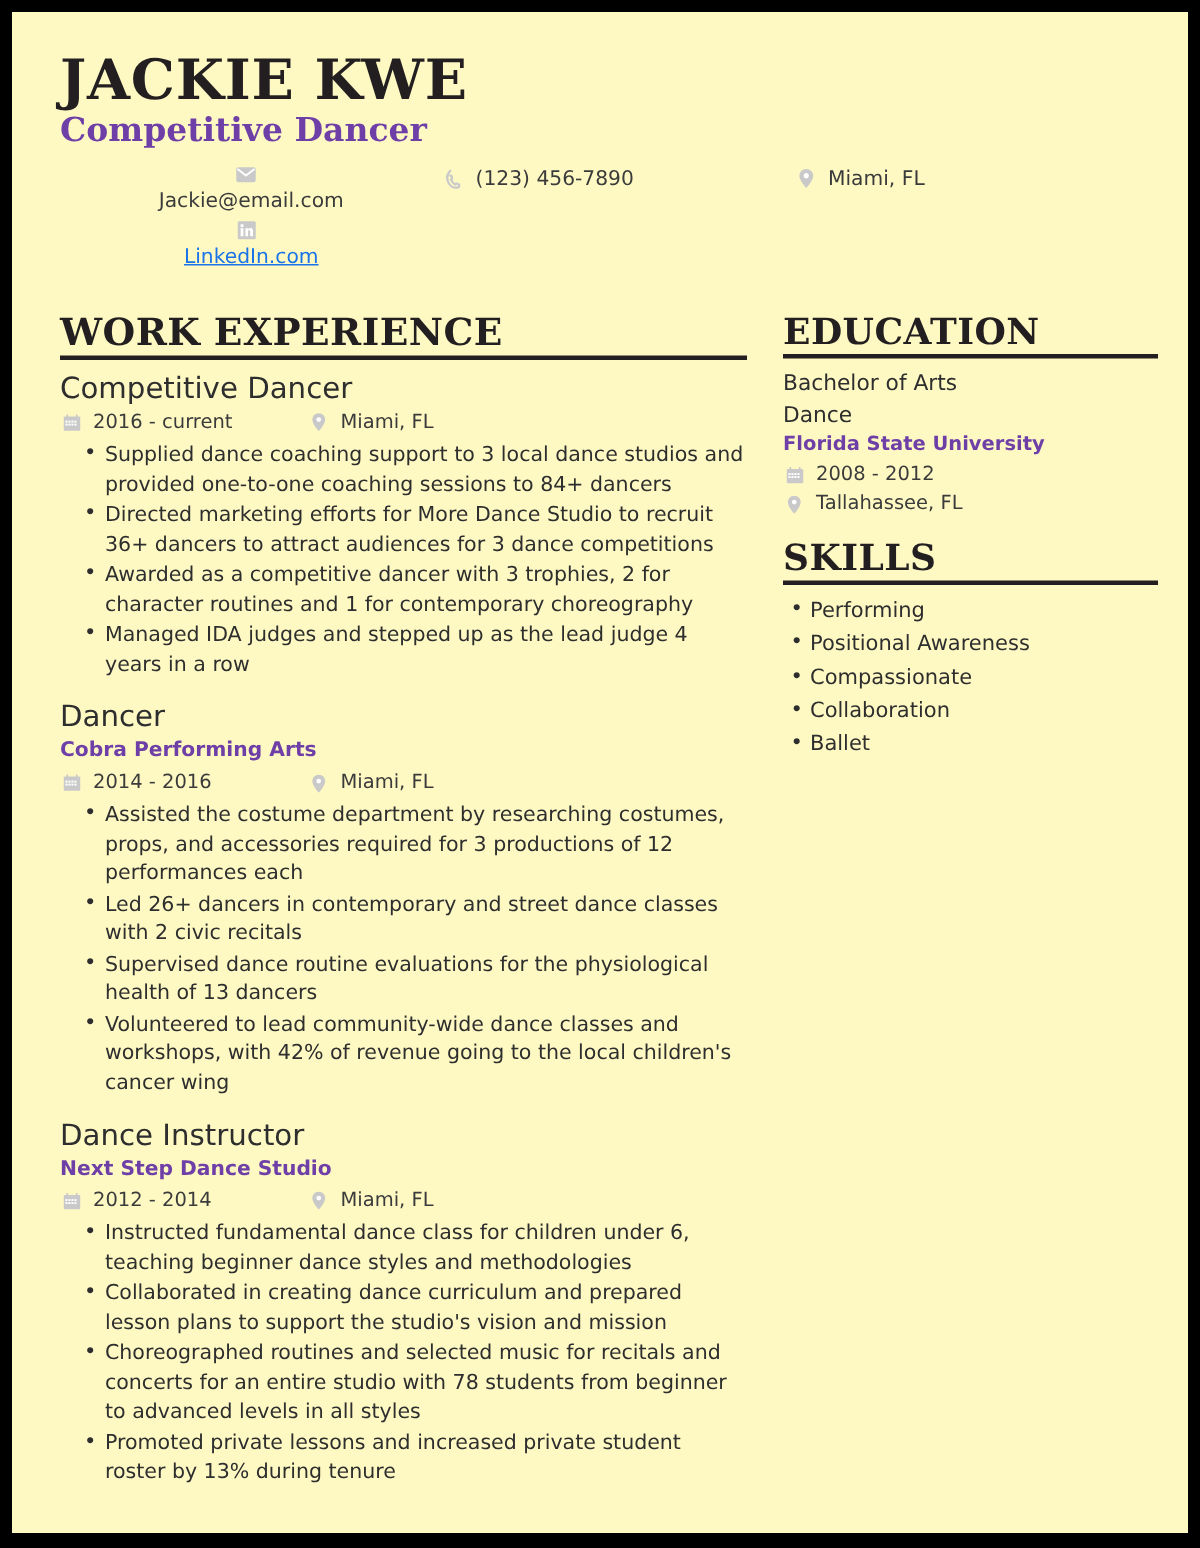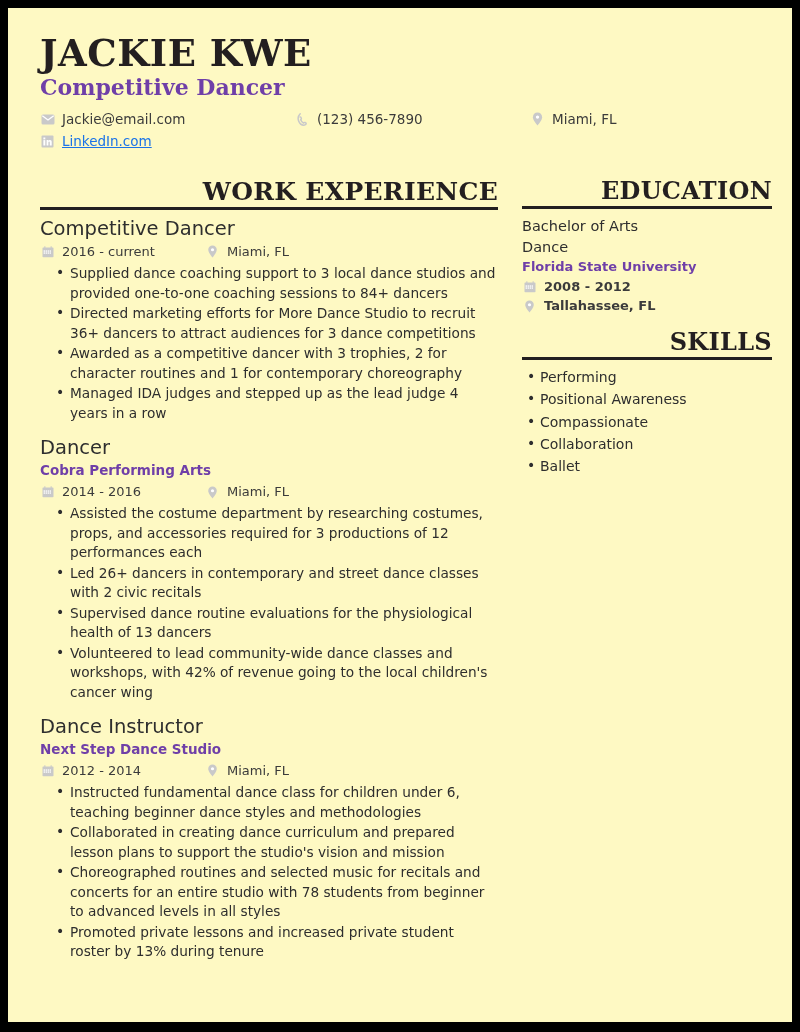--- a/index.html
+++ b/index.html
@@ -56,21 +56,21 @@
     margin: 0 0 2px 0;
   }
   .contact-item {
     display: flex;
     align-items: center;
     font-size: 13.5px;
     color: #3b3b3b;
     line-height: 1.5;
   }
   .contact-item .ci-label { white-space: nowrap; }
-  .c-email { width: 255px; }
+  .c-email { width: 255px; flex-direction: column; }
   .c-phone { width: 235px; }
   .c-loc   { width: 200px; }
   .ci-icon {
     width: 15px;
     display: inline-flex;
     align-items: center;
     justify-content: center;
     margin-right: 7px;
     flex: 0 0 15px;
   }
@@ -92,21 +92,20 @@
   .col-right { width: 250px; flex: 0 0 250px; }
 
   .section-title {
     font-family: "DejaVu Serif", serif;
     font-weight: 700;
     font-size: 25px;
     letter-spacing: 0.3px;
     color: #231f20;
     line-height: 1.1;
     margin: 0;
-    text-align: right;
   }
   .section-rule {
     border-bottom: 3px solid #231f20;
     margin: 2px 0 7px 0;
   }
   .col-right .section-title { font-size: 24px; }
 
   
   .entry { margin-bottom: 13px; }
   .entry:last-child { margin-bottom: 0; }
@@ -166,21 +165,21 @@
     color: #2e2e2e;
     line-height: 1.45;
   }
   .edu-school {
     font-size: 13px;
     font-weight: 700;
     color: #6f3fa8;
     line-height: 1.45;
     margin-bottom: 1px;
   }
-  .edu-meta { margin-bottom: 0; font-weight: bold; }
+  .edu-meta { margin-bottom: 0; }
   .edu-meta .meta-item { font-size: 13px; }
 
   
   .skills-wrap { margin-top: 9px; }
   ul.skills {
     margin: 3px 0 0 0;
     padding: 0 0 0 18px;
     list-style: none;
   }
   ul.skills li {

